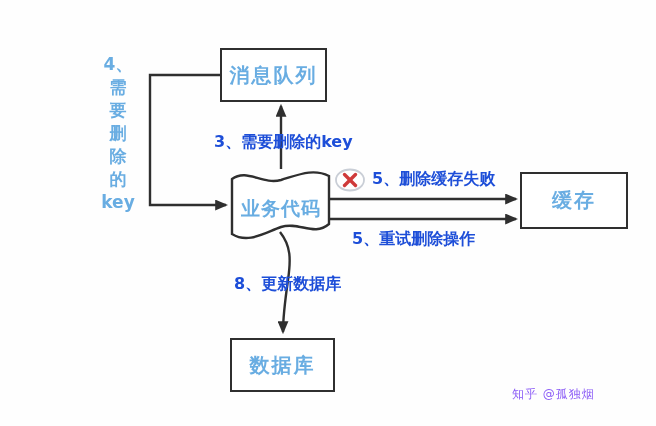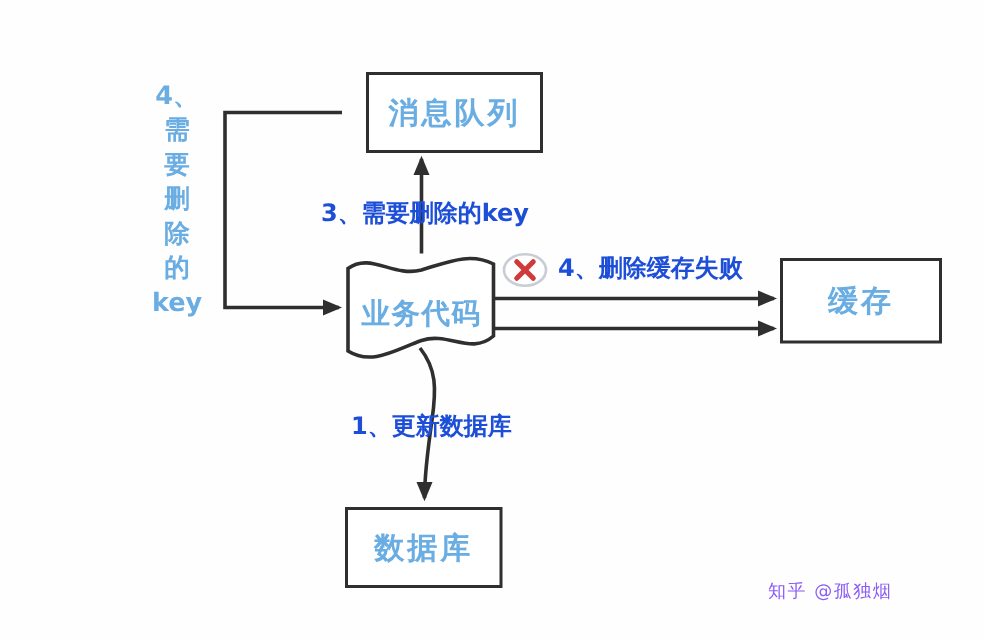--- a/index.html
+++ b/index.html
@@ -73,21 +73,21 @@
              C264 233 248 244 232 234
              Z" fill="#ffffff" stroke="#2f2f2f" stroke-width="2.4"></path>
 
     <g>
       <ellipse cx="350" cy="180" rx="14" ry="10.5" fill="#ffffff" stroke="#c9ced6" stroke-width="1.8"></ellipse>
       <line x1="344.5" y1="174.5" x2="355.5" y2="185.5" stroke="#cf3a3a" stroke-width="3.4" stroke-linecap="round"></line>
       <line x1="355.5" y1="174.5" x2="344.5" y2="185.5" stroke="#cf3a3a" stroke-width="3.4" stroke-linecap="round"></line>
     </g>
   </svg>
 
-  <div class="node" style="left:244px;top:48px;width:118px;height:54px;">
+  <div class="node" style="left:220px;top:48px;width:107px;height:54px;">
     <span>消息队列</span>
   </div>
 
   <div class="node" style="left:520px;top:172px;width:108px;height:57px;">
     <span>缓存</span>
   </div>
 
   <div class="node" style="left:230px;top:338px;width:105px;height:54px;">
     <span>数据库</span>
   </div>
@@ -97,20 +97,21 @@
   <div class="v-label" style="left:97px;top:53px;">4、
 需
 要
 删
 除
 的
 key</div>
 
   <div class="step-label" style="left:214px;top:132px;">3、需要删除的key</div>
 
-  <div class="step-label" style="left:372px;top:169px;">4、删除缓存失败</div>
+  <div class="step-label" style="left:372px;top:169px;">5、删除缓存失败</div>
 
+  <div class="step-label" style="left:352px;top:229px;">5、重试删除操作</div>
 
-  <div class="step-label" style="left:234px;top:274px;">1、更新数据库</div>
+  <div class="step-label" style="left:234px;top:274px;">8、更新数据库</div>
 
   <div class="watermark" style="left:512px;top:386px;">知乎 @孤独烟</div>
 
 </div>
 
 </body></html>

